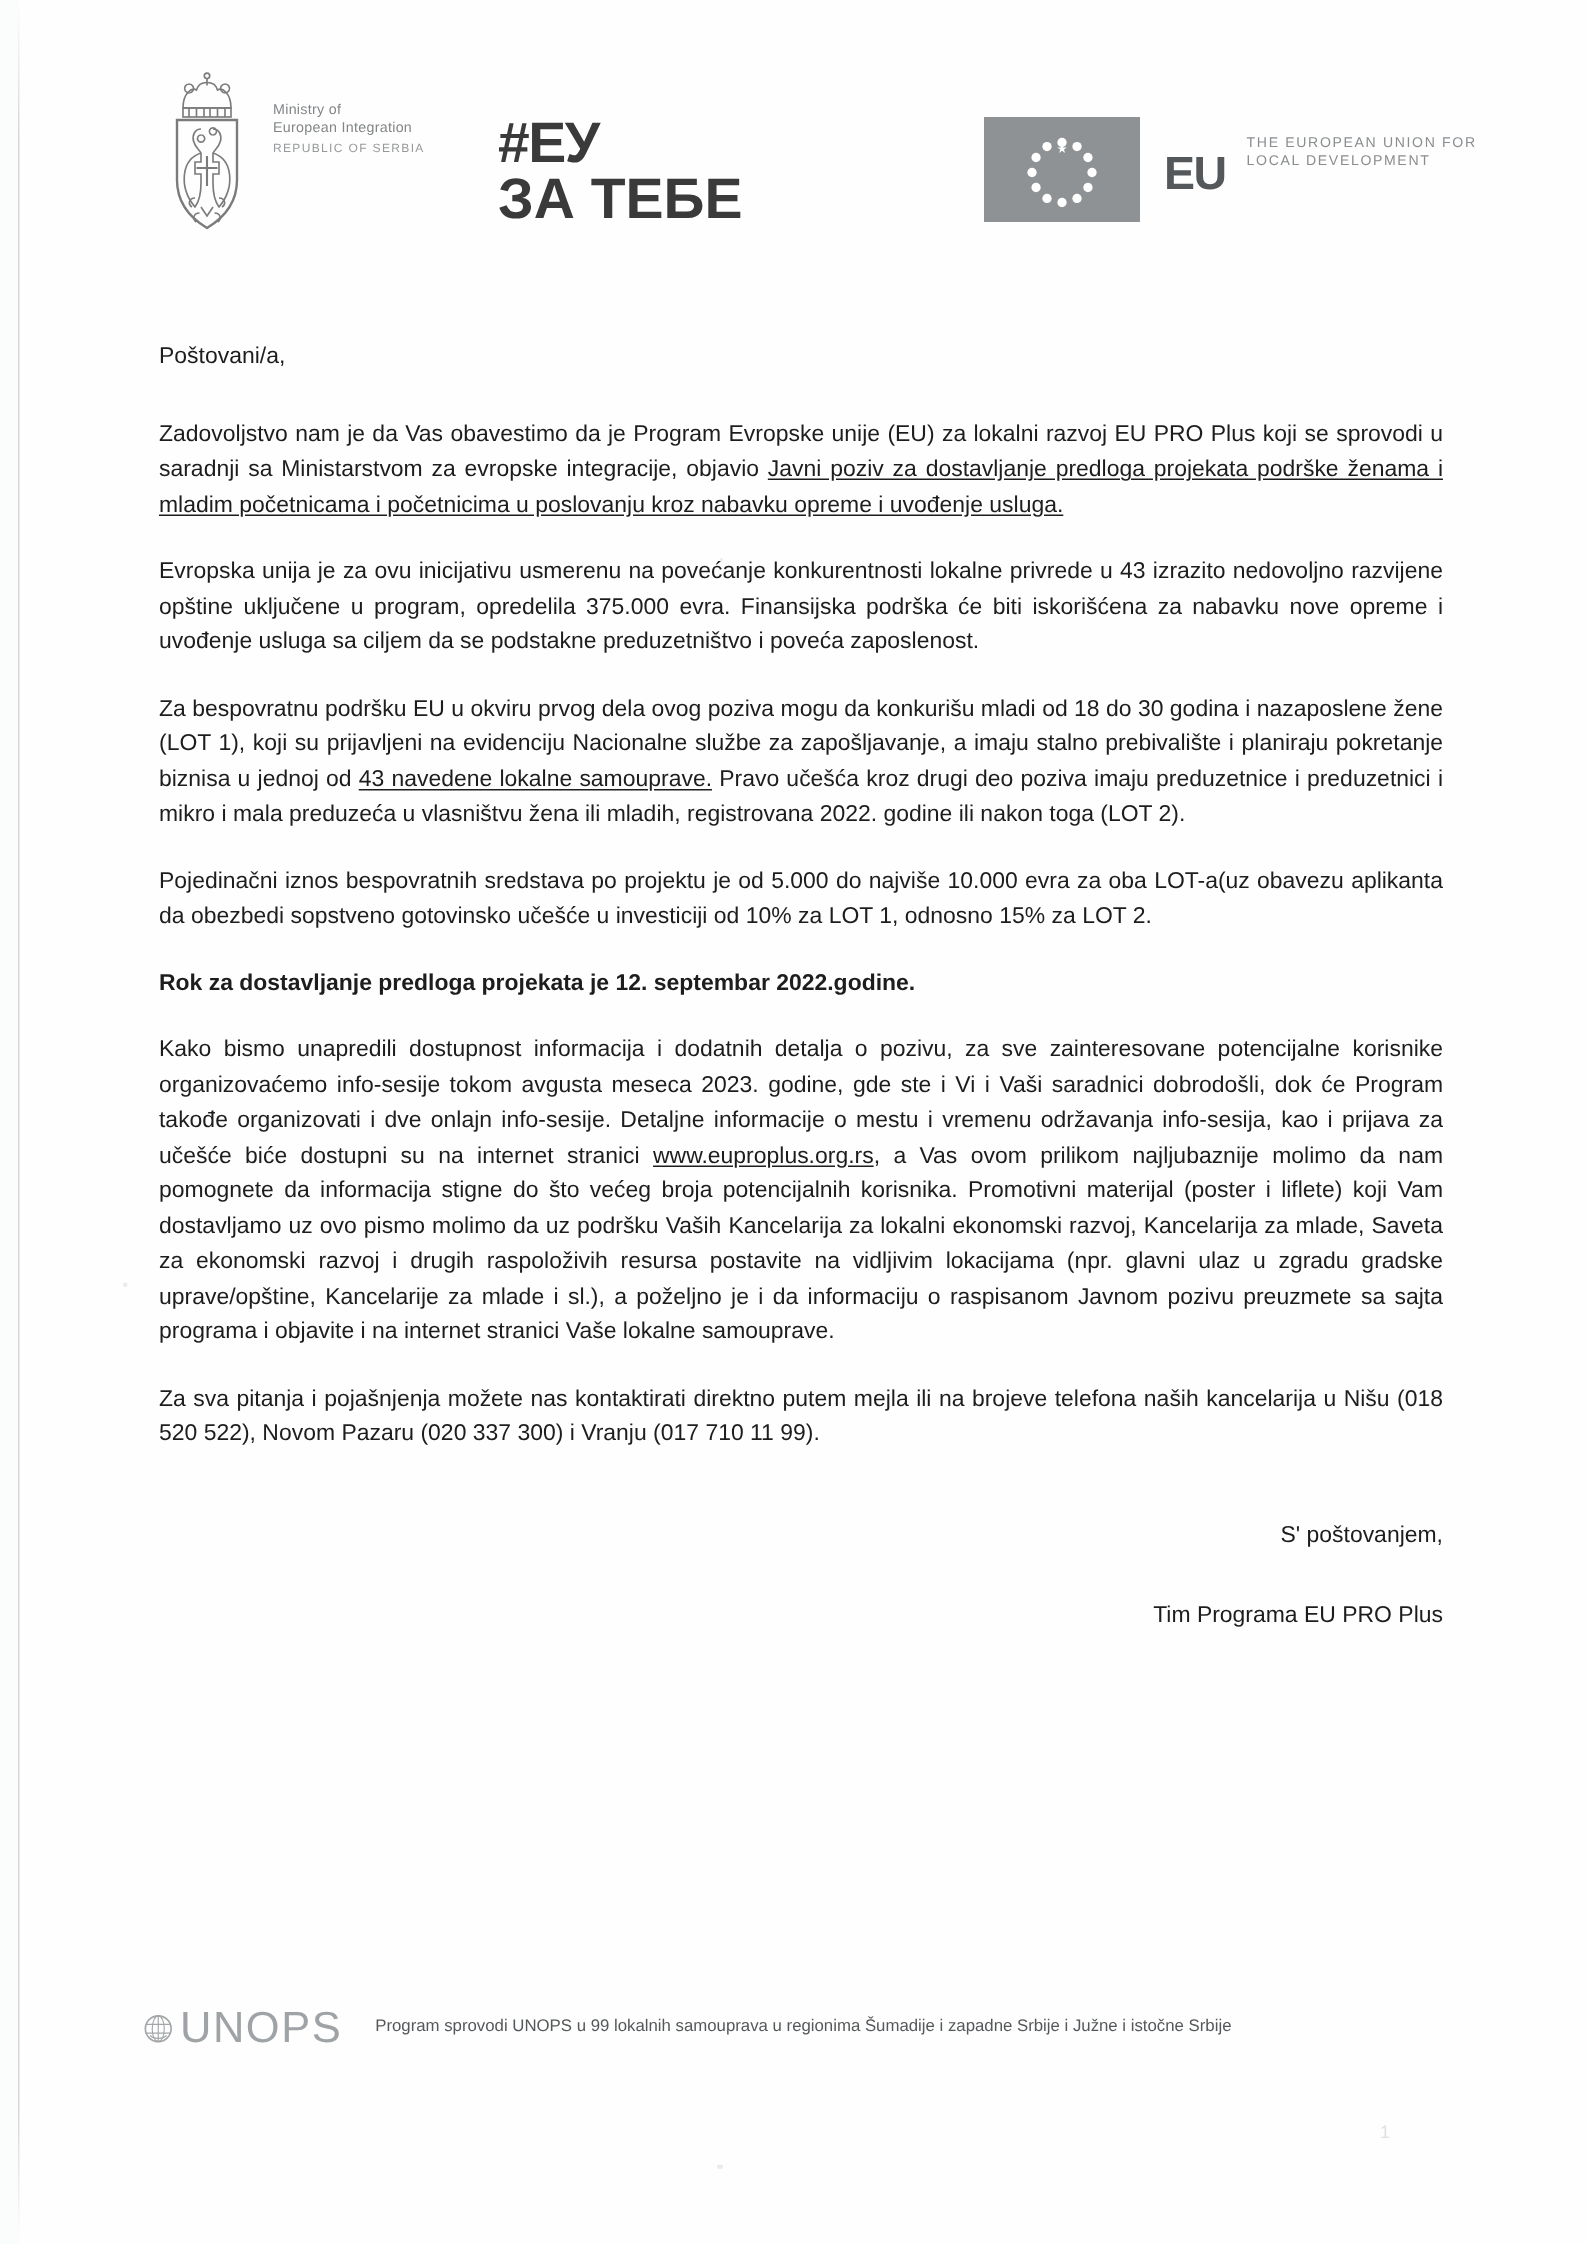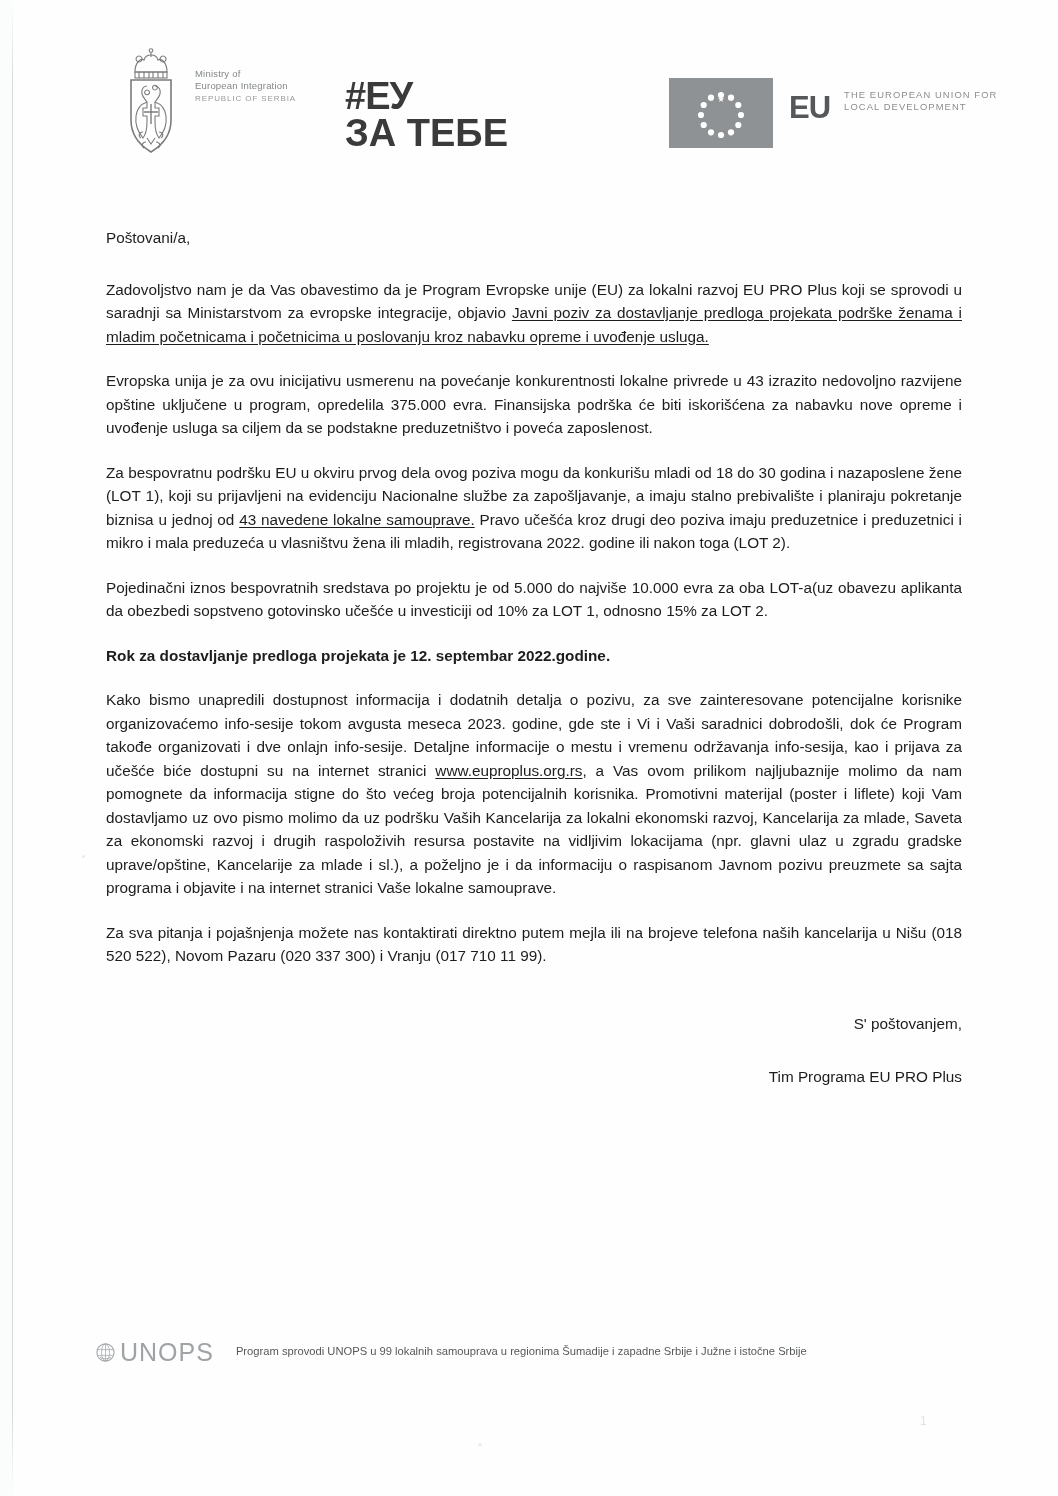--- a/index.html
+++ b/index.html
@@ -21,21 +21,21 @@
     position:absolute;left:12px;top:0;width:1px;height:1496px;
     background:linear-gradient(to bottom,rgba(0,0,0,0) 0%,rgba(120,130,130,.30) 6%,rgba(120,130,130,.30) 94%,rgba(0,0,0,0) 100%);
   }
   .scan-edge2{
     position:absolute;left:0;top:0;width:12px;height:1496px;
     background:#fbfcfc;
   }
 
   
   .header{
-    position:absolute;left:13px;top:0;width:906px;height:190px;
+    position:absolute;left:0;top:0;width:906px;height:190px;
   }
   .coa-block{
     position:absolute;left:104px;top:46px;
     display:flex;align-items:flex-start;gap:10px;
   }
   .coa{width:68px;height:112px;display:block;opacity:.72;}
   .ministry-text{
     margin-top:22px;
     font-size:9.5px;line-height:12.4px;
     color:#6d7173;letter-spacing:.2px;
@@ -94,21 +94,21 @@
   .footer{
     position:absolute;left:96px;top:1340px;width:880px;
     display:flex;align-items:flex-start;gap:22px;
   }
   .unops-logo{
     display:flex;align-items:center;gap:5px;
     color:#9a9d9f;
   }
   .unops-mark{width:19px;height:19px;display:block;flex:0 0 auto;}
   .unops-word{
-    font-size:25px;line-height:25px;font-weight:normal;
+    font-size:29px;line-height:25px;font-weight:normal;
     letter-spacing:1px;color:#a0a3a5;
   }
   .footer-text{
     margin-top:4px;
     font-size:11.2px;line-height:14.5px;
     color:#55585a;max-width:690px;
   }
   .page-num{
     position:absolute;left:920px;top:1414px;
     font-size:12px;color:#dfe1e2;
@@ -185,21 +185,21 @@
             <circle cx="52" cy="57" r="3.1"></circle>
             <circle cx="42" cy="54.3" r="3.1"></circle>
             <circle cx="34.7" cy="47" r="3.1"></circle>
             <circle cx="32" cy="37" r="3.1"></circle>
             <circle cx="34.7" cy="27" r="3.1"></circle>
             <circle cx="42" cy="19.7" r="3.1"></circle>
           </g>
         </svg>
       </span>
       <div>
-        <div style="display:flex;align-items:center;gap:14px;">
+        <div style="display:flex;align-items:flex-end;gap:14px;">
           <div class="eu-word">EU</div>
           <div class="eu-tag">
             <div>THE EUROPEAN UNION FOR</div>
             <div>LOCAL DEVELOPMENT</div>
             <div class="faded">&nbsp;</div>
           </div>
         </div>
       </div>
     </div>
   </div>

